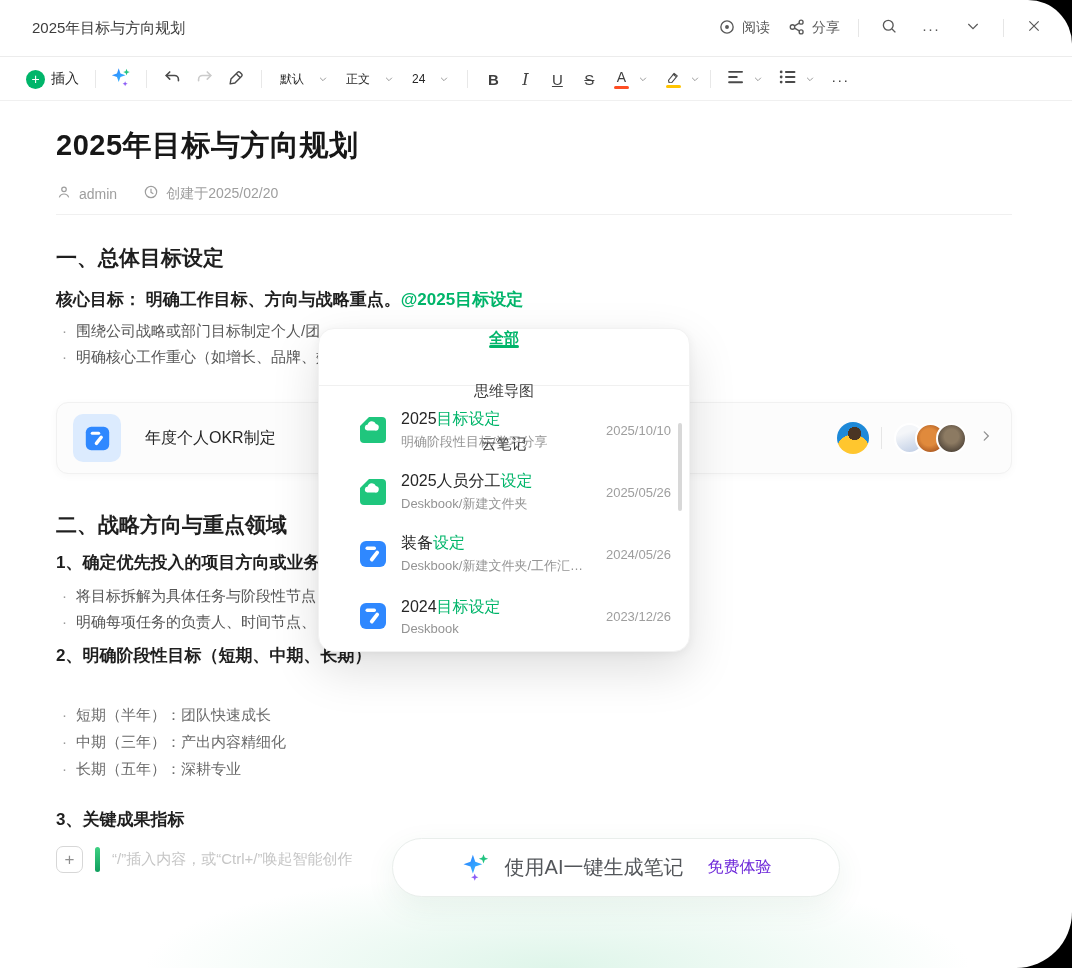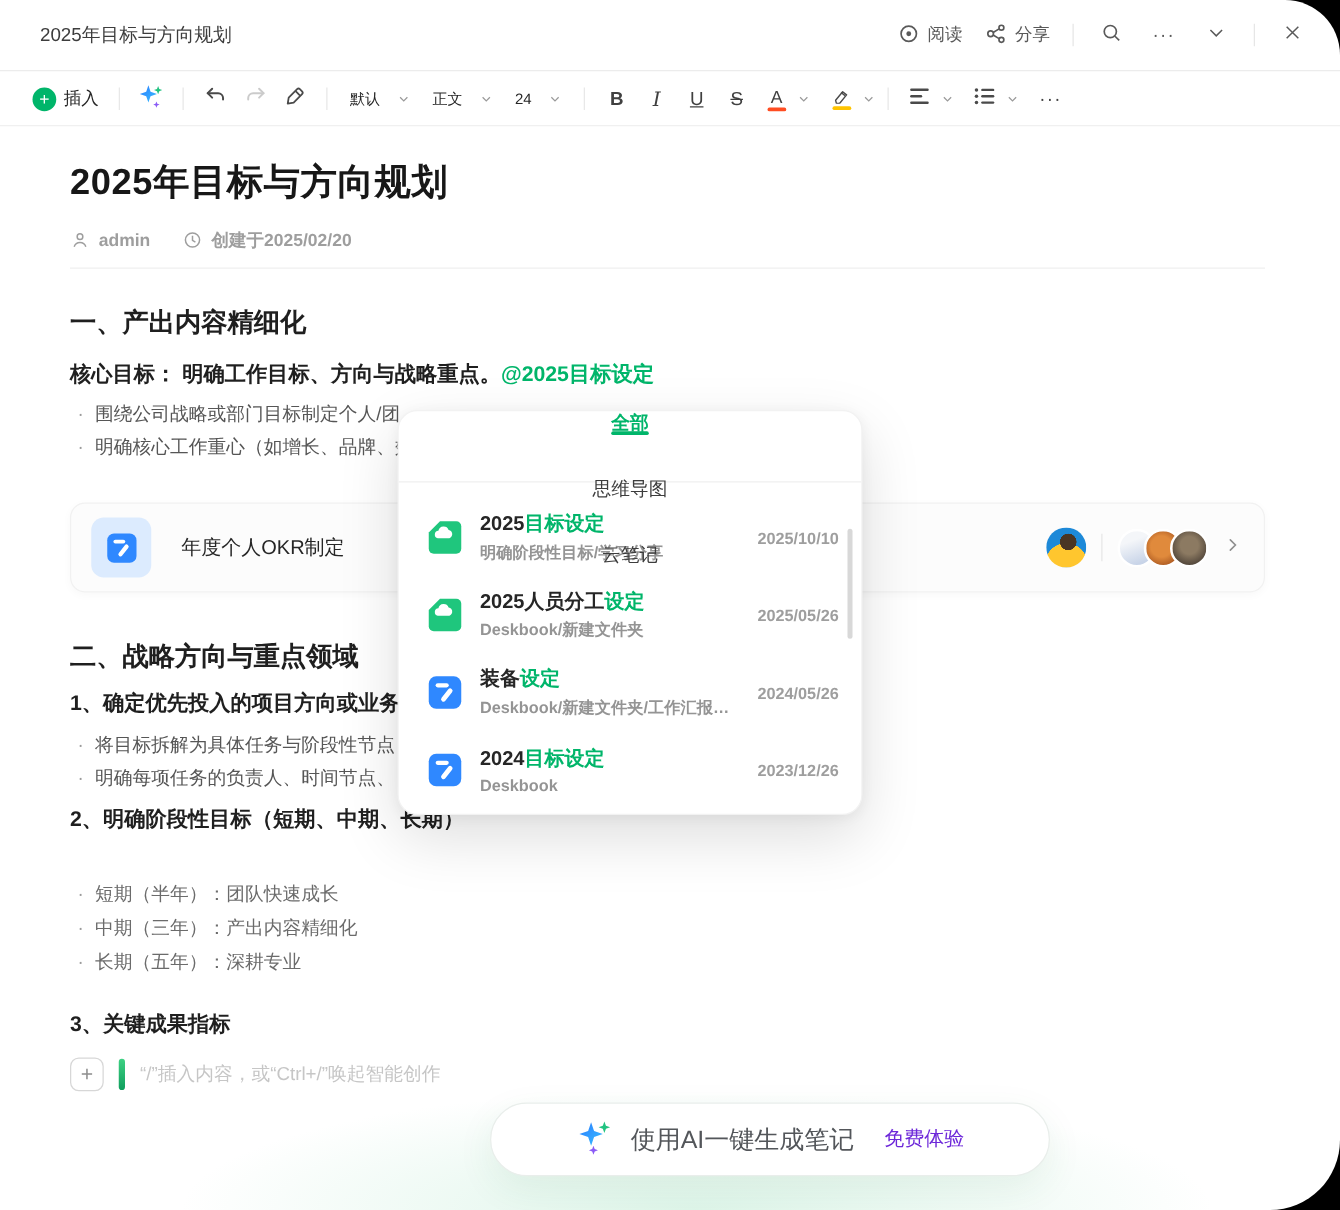--- a/index.html
+++ b/index.html
@@ -28,21 +28,21 @@
   .und-u { text-decoration:underline; font-size:15px; }
   .str-s { text-decoration:line-through; font-size:15px; }
   .stack-ic { display:flex; flex-direction:column; align-items:center; gap:2px; padding:0 4px; }
   .bar-red { width:15px; height:3px; border-radius:1.5px; background:#ff4d22; }
   .bar-yel { width:15px; height:3px; border-radius:1.5px; background:#ffc400; }
 
   
   .abs { position:absolute; left:56px; }
   .h1 { top:126px; font-size:29px; font-weight:700; color:#171717; letter-spacing:.5px; }
   .meta { top:184px; display:flex; align-items:center; gap:26px; color:#9e9e9e; font-size:14px; }
-  .meta-item { display:flex; align-items:flex-start; gap:7px;font-weight:bold; }
+  .meta-item { display:flex; align-items:center; gap:7px; }
   .hr { top:214px; width:956px; height:1px; background:#f0f0f0; }
   .h2 { font-size:21px; font-weight:700; color:#1f1f1f; }
   .h3 { font-size:17px; font-weight:700; color:#1f1f1f; }
   .core { top:288px; font-size:17px; font-weight:700; color:#1f1f1f; }
   .mention { color:#00b56a; }
   .bullet { display:flex; align-items:baseline; gap:9px; font-size:15px; color:#565656; left:62px; }
   .bullet .dot { color:#9a9a9a; }
   .bullet.g2 { color:#6b6b6b; }
 
   
@@ -58,36 +58,36 @@
   .sav1 { background:linear-gradient(160deg,#f4f6f9 30%,#c8d4e8 85%); }
   .sav2 { background:radial-gradient(circle at 45% 45%, #e08a3c 0 40%, #a6541f 80%); }
   .sav3 { background:radial-gradient(circle at 50% 42%, #8c7a62 0 34%, #4d4237 80%); }
 
   
   .popup { position:absolute; top:328px; left:318px; width:372px; height:324px; background:#fff; border:1px solid #f2f2f2; border-radius:16px; box-shadow:0 18px 48px rgba(0,0,0,.13), 0 2px 10px rgba(0,0,0,.05); z-index:6; }
   .tabs { height:57px; border-bottom:1px solid #f0f0f0; display:flex; align-items:center; gap:34px; padding:0 27px;flex-direction:column; }
   .tab { position:relative; height:100%; display:flex; align-items:center; font-size:15px; color:#3d3d3d; cursor:pointer; }
   .tab.active { color:#00b56a; font-weight:700; }
   .tab.active .tabline { position:absolute; bottom:0; left:50%; transform:translateX(-50%); width:30px; height:3px; border-radius:2px; background:#00b56a; }
-  .plist { padding:13px 18px 0 22px;font-weight:bold; }
+  .plist { padding:13px 18px 0 39px; }
   .prow { height:62px; display:flex; align-items:center; cursor:pointer; }
   .picon { width:30px; height:30px; margin-right:13px; flex:0 0 auto; }
   .pmid { display:flex; flex-direction:column; min-width:0; }
   .ptitle { font-size:16px; color:#262626; white-space:nowrap; }
   .ptitle .grn { color:#00b56a; }
   .ppath { margin-top:3px; font-size:13px; color:#949494; max-width:215px; white-space:nowrap; overflow:hidden; text-overflow:ellipsis; }
   .pdate { margin-left:auto; font-size:13px; color:#9e9e9e; padding-left:10px; }
   .pscroll { position:absolute; right:7px; top:94px; width:4px; height:88px; border-radius:2px; background:#d8d8d8; }
 
   
   .edrow { top:846px; display:flex; align-items:center; gap:12px; }
   .plusbox { width:27px; height:27px; border:1.4px solid #d7d7d7; border-radius:7px; display:flex; align-items:center; justify-content:center; color:#8f8f8f; font-size:17px; cursor:pointer; }
   .caret { width:5px; height:25px; border-radius:3px; background:linear-gradient(#3ed183,#0f9e5d); }
   .phold { font-size:15px; color:#c6c6c6; }
-  .banner { position:absolute; top:838px; left:392px; width:448px; height:59px; background:#fff; border:1px solid #e9eeeb; border-radius:30px; box-shadow:0 10px 30px rgba(40,110,70,.08); display:flex; align-items:center; justify-content:center; gap:14px; z-index:4; cursor:pointer;margin-top:44px; }
+  .banner { position:absolute; top:838px; left:392px; width:448px; height:59px; background:#fff; border:1px solid #e9eeeb; border-radius:30px; box-shadow:0 10px 30px rgba(40,110,70,.08); display:flex; align-items:center; justify-content:center; gap:14px; z-index:4; cursor:pointer; }
   .btext { font-size:20px; color:#53565a; }
   .bcta { font-size:16px; color:#6d28d9; margin-left:10px; }
   .glow { position:absolute; bottom:0; left:0; right:0; height:92px; background:radial-gradient(55% 150% at 52% 100%, rgba(190,235,212,.5) 0%, rgba(255,255,255,0) 70%); pointer-events:none; }
 </style>
 </head>
 <body>
 
 <div id="app">
 
   <div class="topbar">
@@ -269,21 +269,21 @@
       <span><svg width="16" height="16" viewBox="0 0 24 24" fill="none" stroke="#9e9e9e" stroke-width="1.8">
             <circle cx="12" cy="12" r="8.5"></circle>
             <path d="M12 7v5.5l3.5 2"></path>
           </svg></span>
       <span>创建于2025/02/20</span>
     </span>
   </div>
 
   <div class="abs hr"></div>
 
-  <div class="abs h2" style="top:244px;">一、产出内容精细化</div>
+  <div class="abs h2" style="top:244px;">一、总体目标设定</div>
 
   <div class="abs core">
     <span>核心目标：</span><span> 明确工作目标、方向与战略重点。</span><span class="mention">@2025目标设定</span>
   </div>
 
   <div class="abs bullet" style="top:322px;">
     <span class="dot">·</span>
       <span>围绕公司战略或部门目标制定个人/团</span>
   </div>
   <div class="abs bullet" style="top:348px;">

